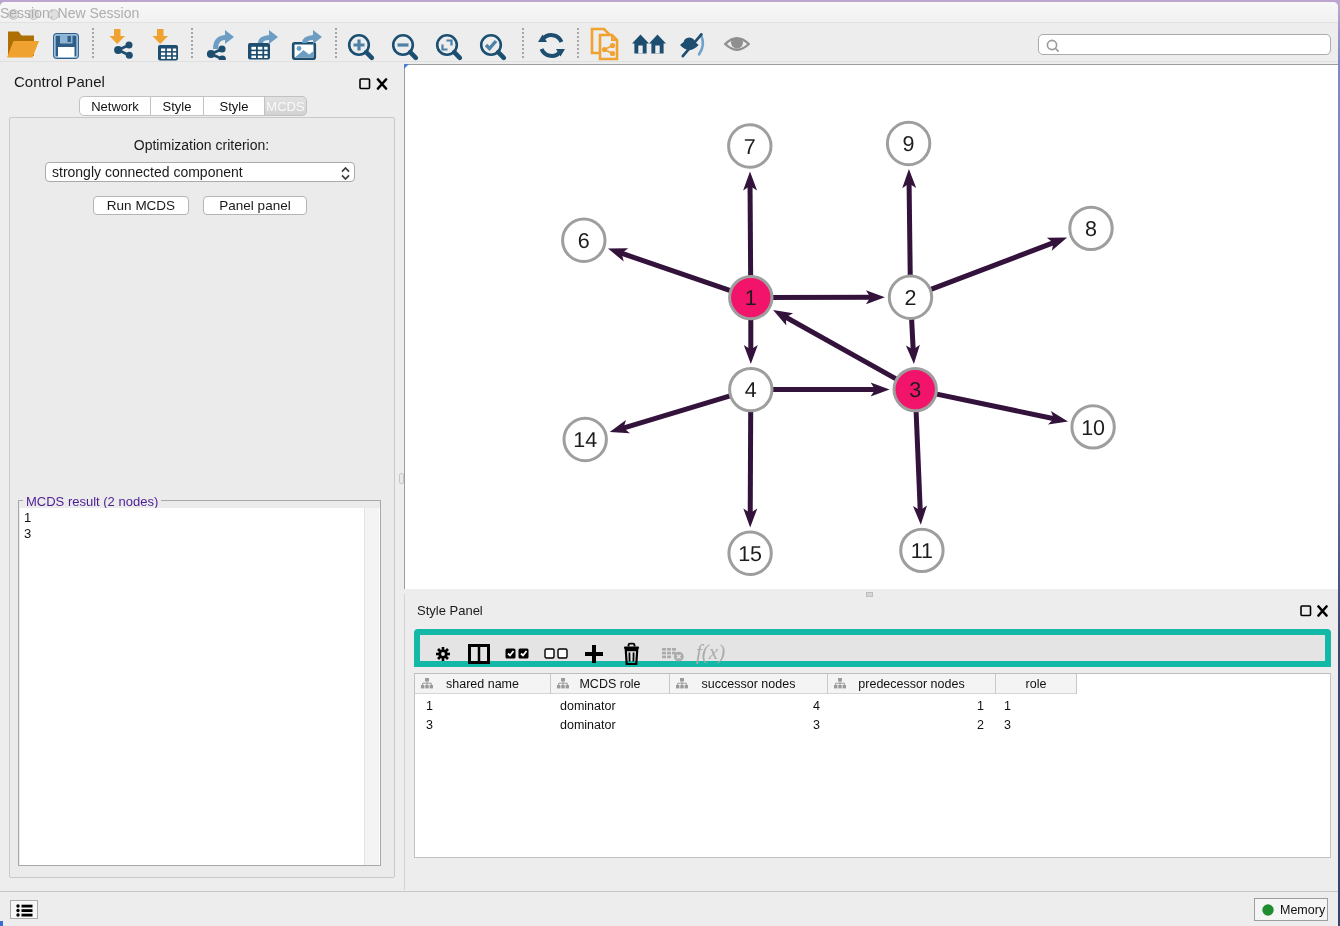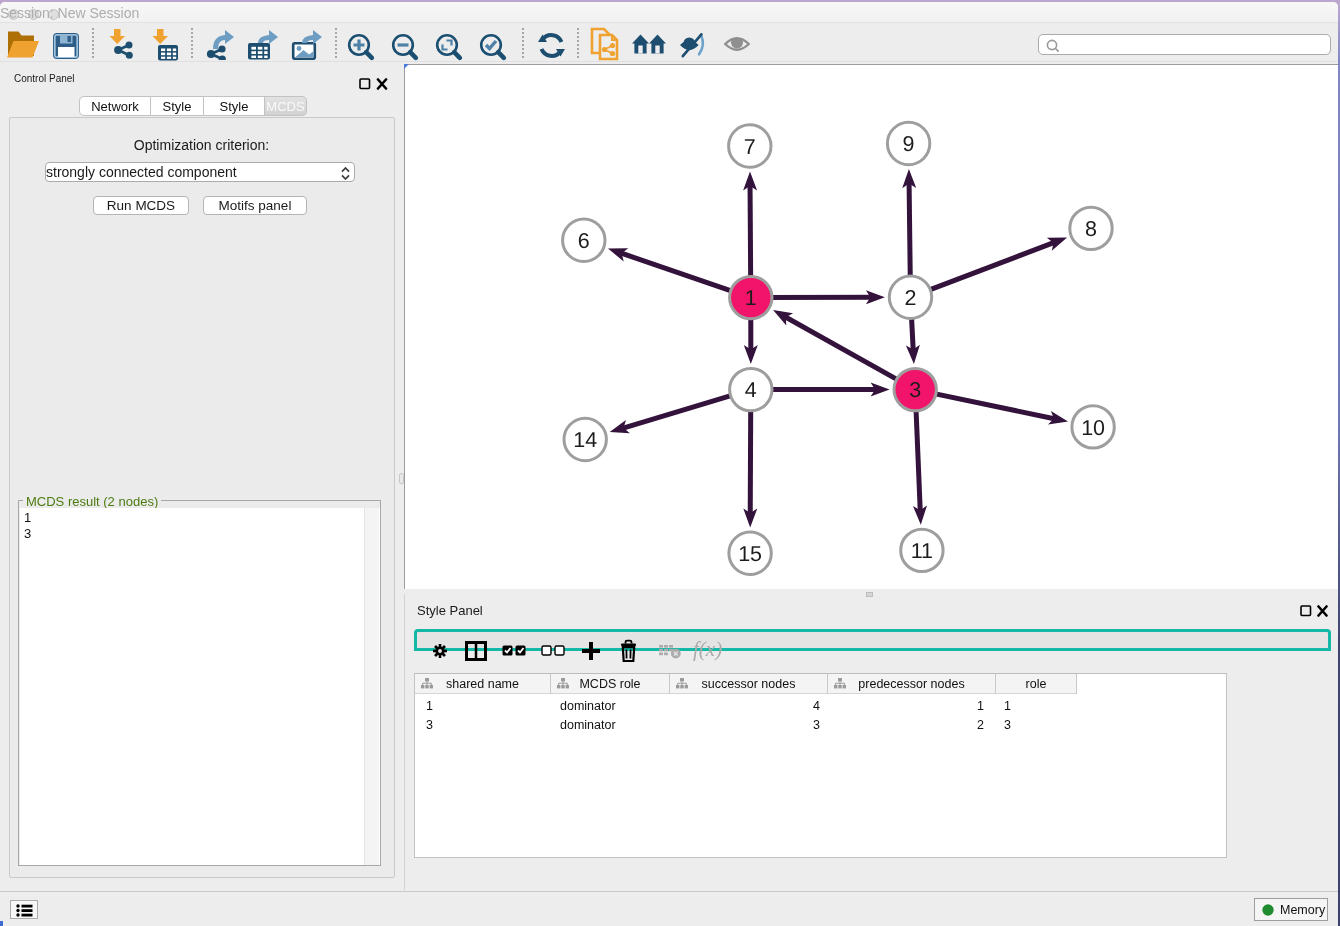--- a/index.html
+++ b/index.html
@@ -7,45 +7,45 @@
 #stage{position:relative;width:1340px;height:926px;background:#BCA6CF}
 #win{position:absolute;left:0;top:2px;width:1338px;height:924px;background:#EDEDED;border-radius:5px 5px 0 0}
 #titlebar{position:absolute;left:0;top:0;width:1338px;height:21px;background:linear-gradient(#F8F8F8,#F1F1F1);border-radius:5px 5px 0 0;border-bottom:1px solid #E2E2E2}
 .tl{position:absolute;top:7px;width:11px;height:11px;border-radius:50%;background:#DFDFDF;border:1px solid #C6C6C6}
 #title{position:absolute;top:3px;width:100%;text-align:left;font-size:14px;color:#ADADAD}
 #toolbar{position:absolute;left:0;top:22px;width:1338px;height:38px;background:#EDEDED;border-bottom:1px solid #E0E0E0}
 .sep{position:absolute;top:4px;height:30px;width:0;border-left:2px dotted #A6A6A6}
 #searchbox{position:absolute;left:1038px;top:10px;width:293px;height:21px;background:#fff;border:1px solid #ABABAB;border-radius:5px}
 
 #cpanel{position:absolute;left:0;top:61px;width:403px;height:830px}
-#cpTitle{position:absolute;left:14px;top:10px;font-size:10px;color:#1A1A1A}
+#cpTitle{position:absolute;left:14px;top:10px;font-size:15px;color:#1A1A1A}
 #cpInner{position:absolute;left:9px;top:54px;width:386px;height:761px;background:#EBEBEB;border:1px solid #C9C9C9;border-radius:2px}
 .tabstrip{position:absolute;display:flex;font-size:13px}
 .tab{background:#fff;border:1px solid #C2C2C2;border-left:none;color:#111;display:flex;align-items:center;justify-content:center}
 .tab.first{border-left:1px solid #C2C2C2;border-radius:5px 0 0 5px}
 .tab.last{border-radius:0 5px 5px 0}
 .tab.sel{background:linear-gradient(#E2E2E2,#D2D2D2);color:#FAFAFA}
-select#crit{position:absolute;left:45px;top:99px;width:310px;height:20px;font-size:14px;font-family:"Liberation Sans",sans-serif;background:#fff;border:1px solid #ABABAB;border-radius:4px;padding-left:0;color:#1A1A1A;-webkit-appearance:none;appearance:none}
+select#crit{position:absolute;left:45px;top:99px;width:310px;height:20px;font-size:14px;font-family:"Liberation Sans",sans-serif;background:#fff;border:1px solid #ABABAB;border-radius:4px;padding-left:6px;color:#1A1A1A;-webkit-appearance:none;appearance:none}
 .btn{position:absolute;height:19px;background:#fff;border:1px solid #B5B5B5;border-radius:4px;font-size:13.5px;color:#1A1A1A;text-align:center;line-height:17px}
 #fieldset{position:absolute;left:18px;top:437px;width:363px;height:366px;border:1px solid #A8A8A8}
-#legend{position:absolute;left:4px;top:-7px;background:#EBEBEB;padding:0 3px;font-size:13px;color:#4d7c0f}
+#legend{position:absolute;left:4px;top:-7px;background:#EBEBEB;padding:0 3px;font-size:13px;color:#4c1d95}
 #resultArea{position:absolute;left:1px;top:7px;width:360px;height:357px;background:#fff;font-size:13px;color:#111;line-height:16px;padding:2px 0 0 4px}
 #resScroll{position:absolute;right:1px;top:7px;width:15px;height:357px;background:#F4F4F4;border-left:1px solid #E3E3E3}
 
 #netwin{position:absolute;left:404px;top:62px;width:934px;height:525px;border:1px solid #9C9C9C;border-right:none;border-bottom:1px solid #ABABAB;border-radius:4px 0 0 0;background:#fff}
 #nettitle{position:absolute;left:0;top:0;width:933px;height:21px;background:linear-gradient(#EFEFEF,#D2D2D2);border-bottom:1px solid #9E9E9E;border-radius:3px 3px 0 0}
 .tl2{position:absolute;top:5px;width:12px;height:12px;border-radius:50%}
 .tl2 svg{position:absolute;left:0;top:0}
 #netname{position:absolute;top:3px;width:100%;text-align:center;font-size:13px;color:#111}
 #canvas{position:absolute;left:0;top:22px;width:933px;height:502px;background:#fff;overflow:hidden}
 
 #tpanel{position:absolute;left:404px;top:589px;width:934px;height:302px}
 #tpTitle{position:absolute;left:13px;top:12px;font-size:13px;color:#1A1A1A}
-#ttoolbar{position:absolute;left:10px;top:38px;width:917px;height:22px;background:#E4E4E4;border:3px solid #14b8a6;border-radius:4px 4px 0 0}
-#tblwrap{position:absolute;left:10px;top:82px;width:813px;height:185px;background:#fff;border:1px solid #C2C2C2;border-top:1px solid #BDBDBD}
+#ttoolbar{position:absolute;left:10px;top:38px;width:917px;height:38px;background:#E4E4E4;border:6px solid #14b8a6;border-radius:4px 4px 0 0}
+#tblwrap{position:absolute;left:10px;top:82px;width:917px;height:185px;background:#fff;border:1px solid #C2C2C2;border-top:1px solid #BDBDBD}
 #thead{position:absolute;left:0;top:0;width:662px;height:20px;background:#F4F4F4;border-bottom:1px solid #D5D5D5;font-size:12.5px;color:#111}
 .hcol{position:absolute;top:0;height:20px;border-right:1px solid #C9C9C9;display:flex;align-items:center;justify-content:center}
 .hico{position:absolute;left:6px;top:4px}
 .trow{position:absolute;font-size:12.5px;color:#111}
 .btabs{position:absolute;display:flex;font-size:13.5px}
 
 #statusbar{position:absolute;left:0;top:889px;width:1338px;height:35px;background:#EDEDED;border-top:1px solid #C9C9C9}
 #listbtn{position:absolute;left:10px;top:8px;width:28px;height:19px;background:#F7F7F7;border:1px solid #ABABAB}
 #membtn{position:absolute;left:1254px;top:6px;width:74px;height:23px;background:#F5F5F5;border:1px solid #9E9E9E;font-size:12.5px;color:#111}
 #rightstrip{position:absolute;right:0;top:0;width:2px;height:926px;background:linear-gradient(#BDA8D0 0px,#BDA8D0 3px,#8089C5 60px,#6F79B8 420px,#3E4670 640px,#3A426B 926px)}
@@ -232,21 +232,21 @@
       <div class="tab sel last" style="width:42px">MCDS</div>
     </div>
     <div id="cpInner"></div>
     <div class="abs" style="left:0;top:74px;width:403px;text-align:center;font-size:14px;color:#1A1A1A">Optimization criterion:</div>
     <select id="crit"><option>strongly connected component</option></select>
     <svg class="abs" style="left:340px;top:104px" width="11" height="13">
           <path d="M2 4.6 L5.5 1 L9 4.6" fill="none" stroke="#3A3A3A" stroke-width="1.7"></path>
           <path d="M2 8.4 L5.5 12 L9 8.4" fill="none" stroke="#3A3A3A" stroke-width="1.7"></path>
         </svg>
     <div class="btn" style="left:93px;top:133px;width:96px">Run MCDS</div>
-    <div class="btn" style="left:203px;top:133px;width:104px">Motifs panel</div>
+    <div class="btn" style="left:203px;top:133px;width:104px">Panel panel</div>
     <div id="fieldset">
       <div id="legend">MCDS result (2 nodes)</div>
       <div id="resultArea">1<br>3</div>
       <div id="resScroll"></div>
     </div>
   </div>
   <div id="netwin">
         <svg class="abs" style="left:-1px;top:-1px" width="5" height="5">
           <path d="M0 0 L5 0 L0 5 Z" fill="#4C7BD9"></path>
         </svg>

